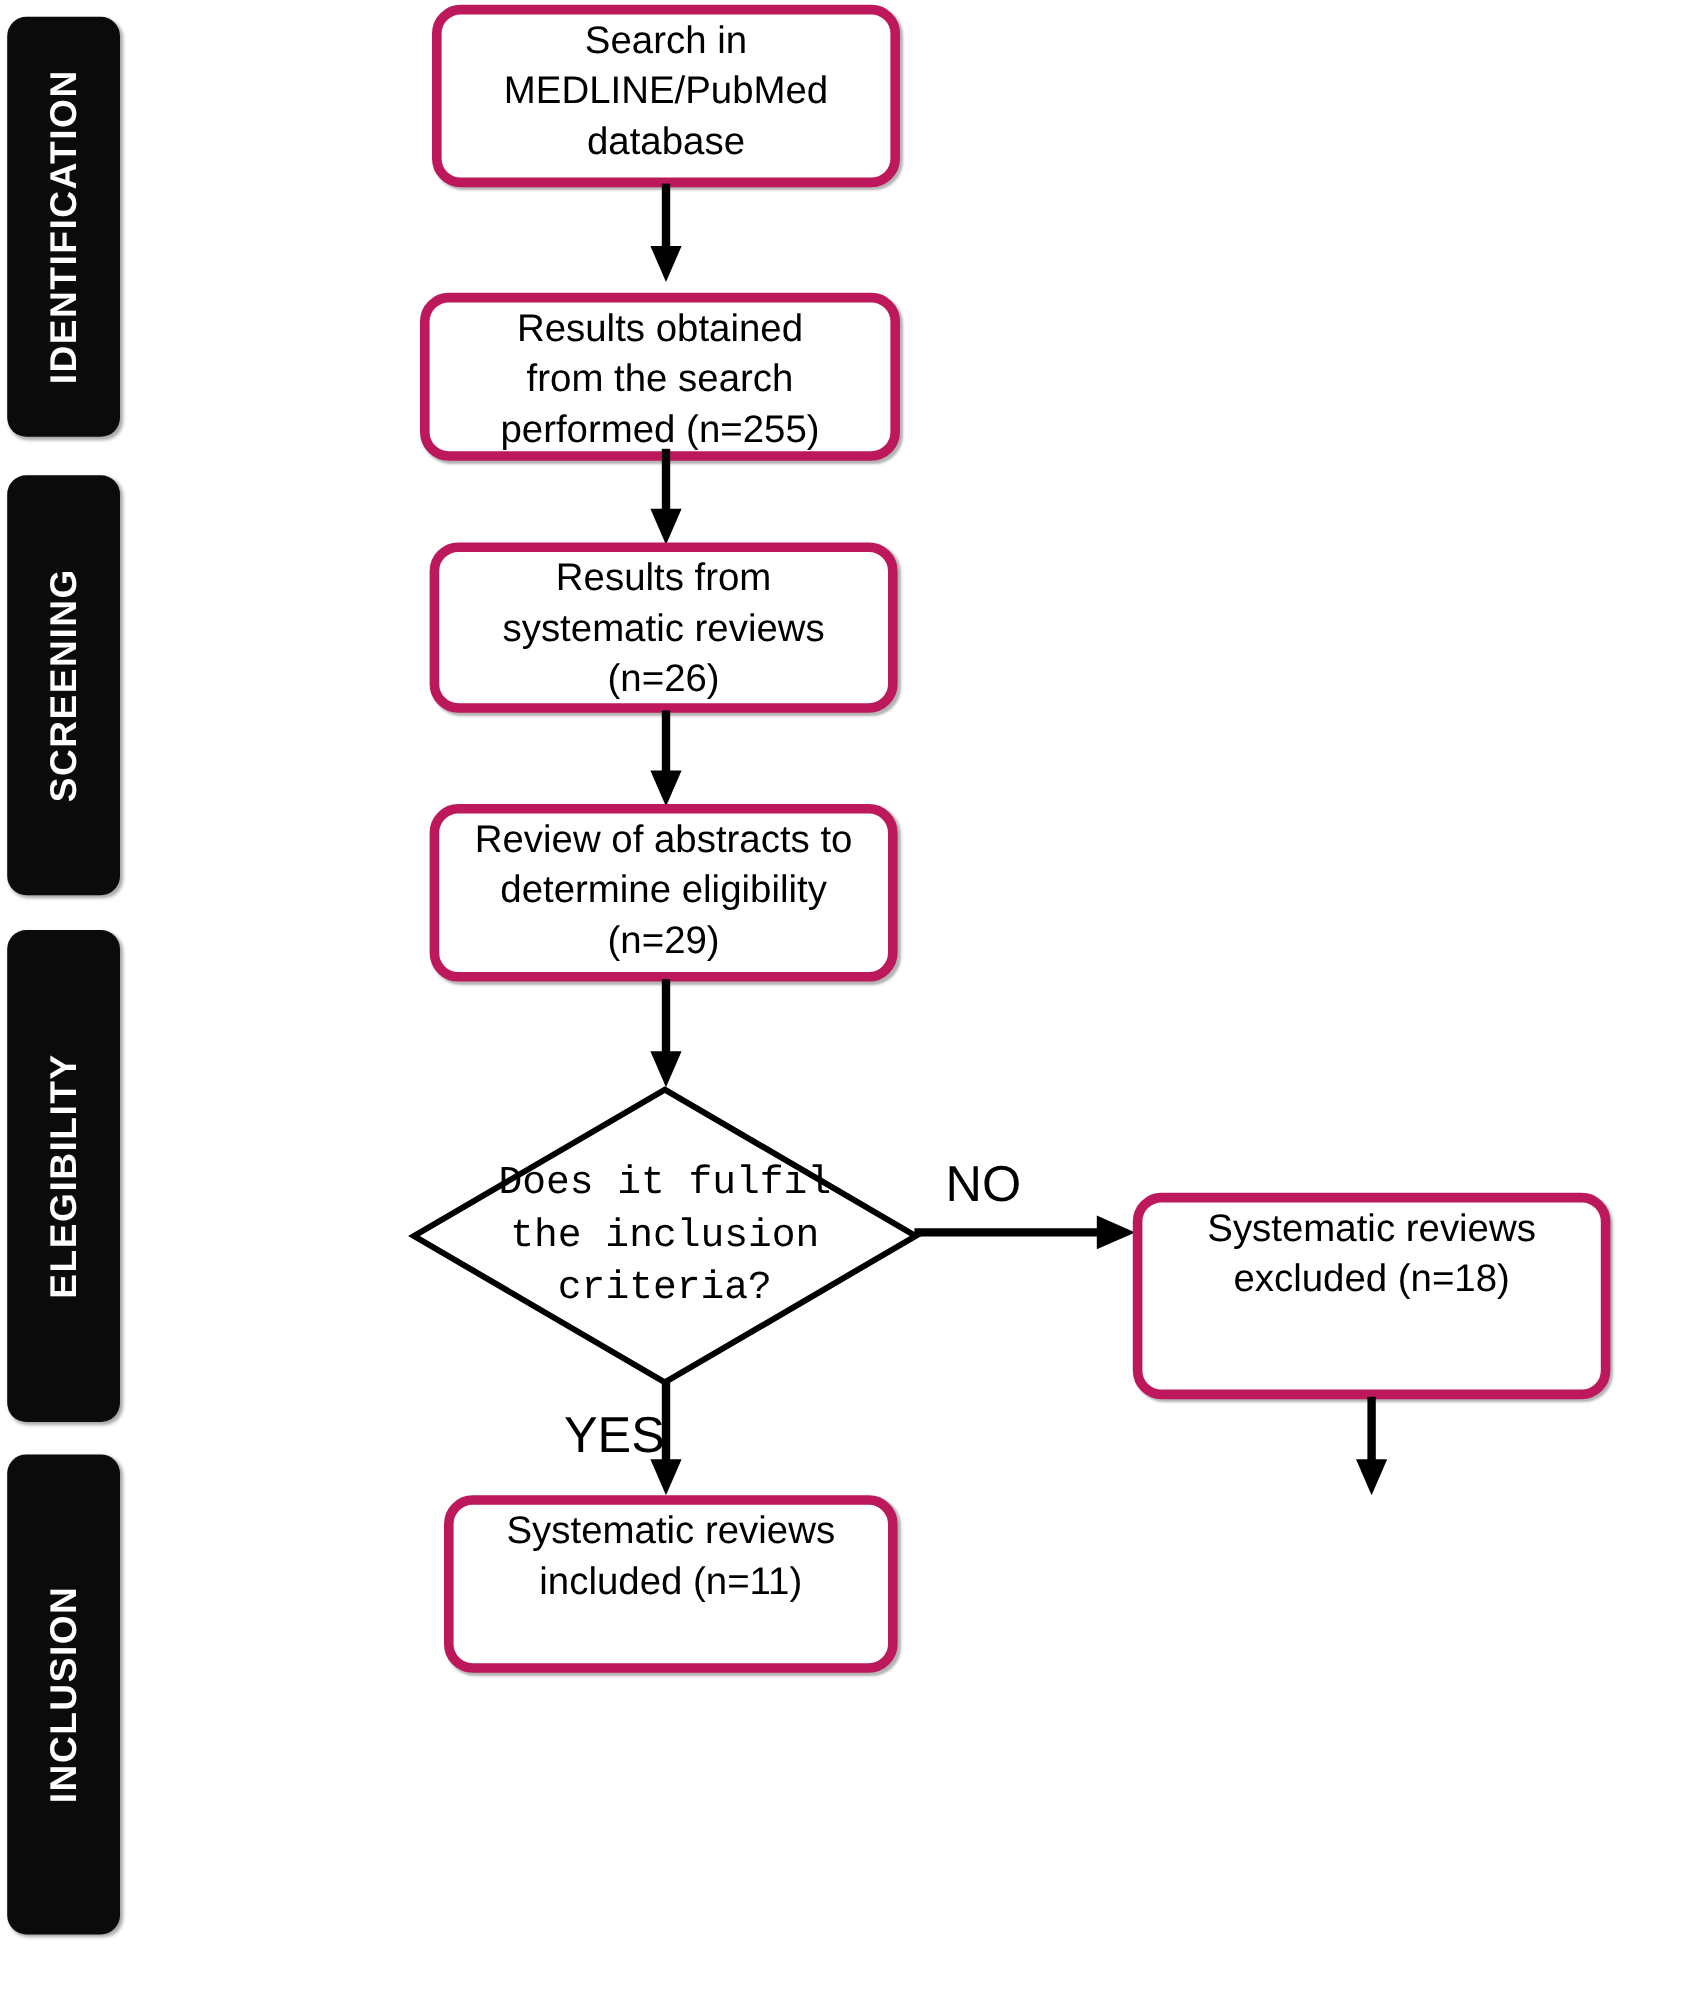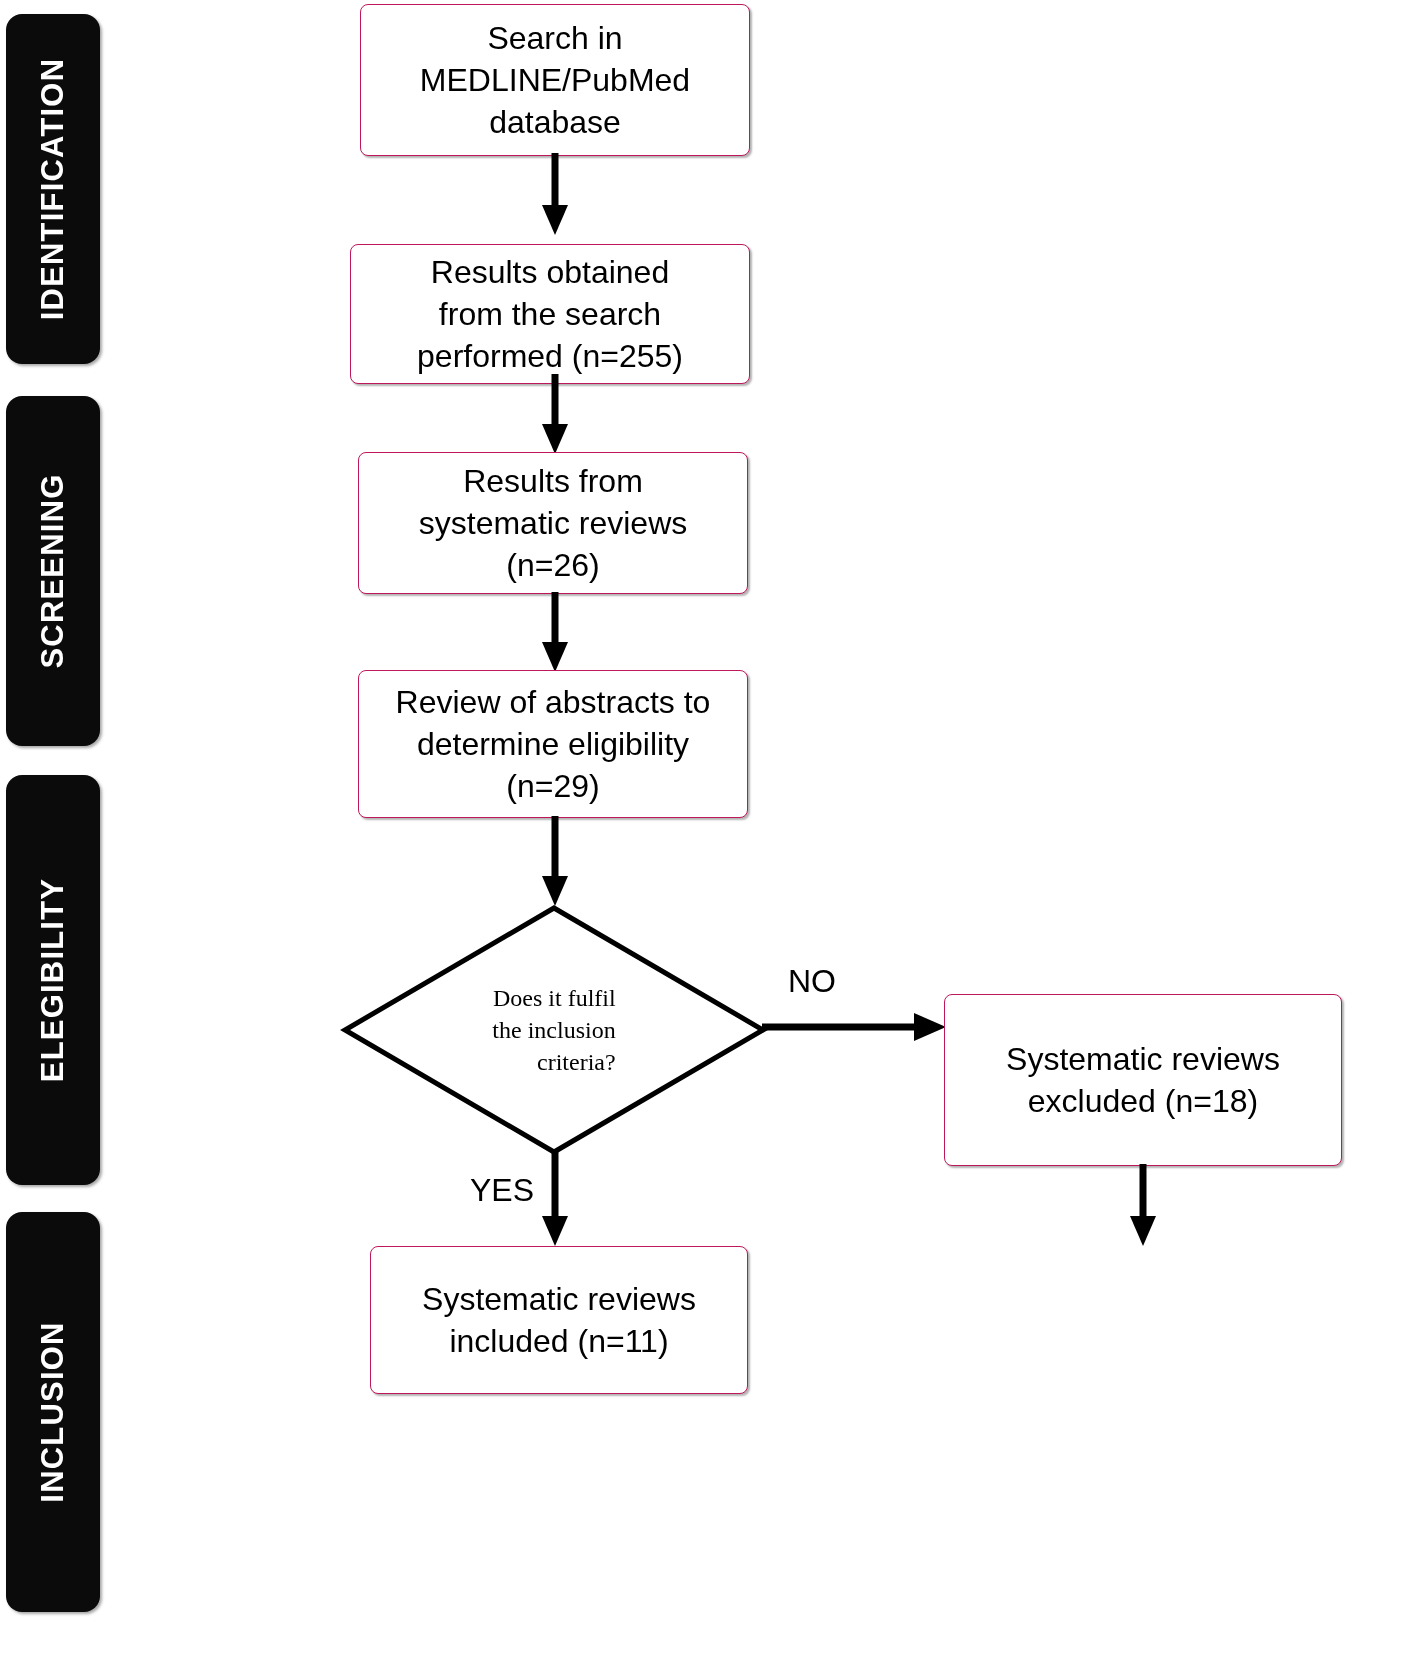--- a/index.html
+++ b/index.html
@@ -39,24 +39,23 @@
     font-size: 31px;
     letter-spacing: 1.2px;
     font-family: "Liberation Sans", sans-serif;
   }
 
   
   .flow-box {
     position: absolute;
     box-sizing: border-box;
     background: #ffffff;
-    border: 1px solid #be185d;
-    border-radius: 8px;
+    border: 8px solid #be185d;
+    border-radius: 24px;
     display: flex;
-    align-items: center;
     justify-content: center;
     text-align: center;
     box-shadow: 2px 2px 2px rgba(0,0,0,0.30);
   }
   .flow-box .box-text {
     font-size: 32px;
     line-height: 1.32;
     white-space: pre-line;
     padding: 0 10px;
     font-family: "Liberation Sans", sans-serif;
@@ -81,45 +80,45 @@
   }
   .diamond-text {
     position: absolute;
     left: 0;
     top: 0;
     width: 100%;
     height: 100%;
     display: flex;
     align-items: center;
     justify-content: center;
-    text-align: right;
+    text-align: center;
     white-space: pre-line;
-    font-size: 24px;
+    font-size: 33px;
     line-height: 1.34;
-    font-family: Liberation Serif, serif;
+    font-family: Liberation Mono, monospace;
     pointer-events: none;
   }
 
   
   .connector {
     position: absolute;
     overflow: visible;
   }
   .connector line {
     stroke: #000000;
     stroke-width: 7;
   }
   .connector polygon {
     fill: #000000;
   }
 
   
   .branch-label {
     position: absolute;
-    font-size: 32px;
+    font-size: 42px;
     font-family: "Liberation Sans", sans-serif;
     white-space: nowrap;
   }
 </style>
 </head>
 <body>
 
 <div id="canvas">
 
   <div class="stage-bar" style="left:6px; top:14px; width:94px; height:350px;">

